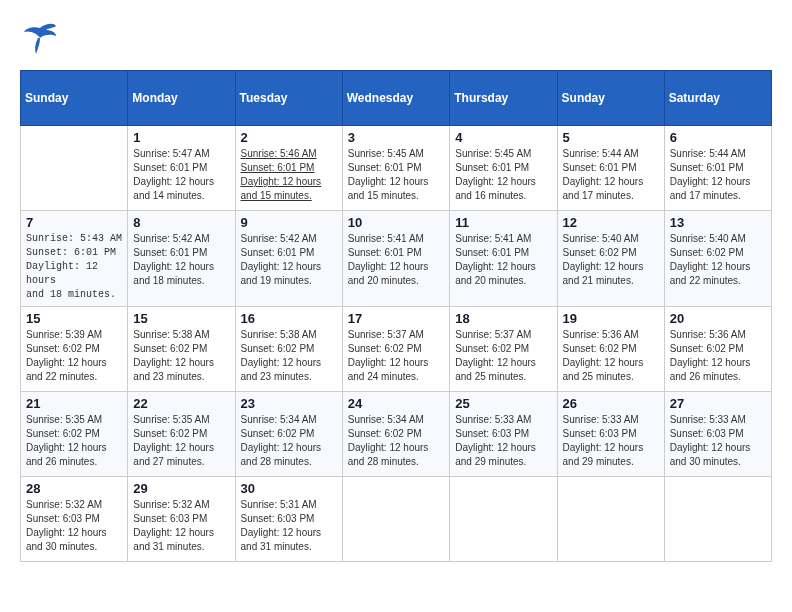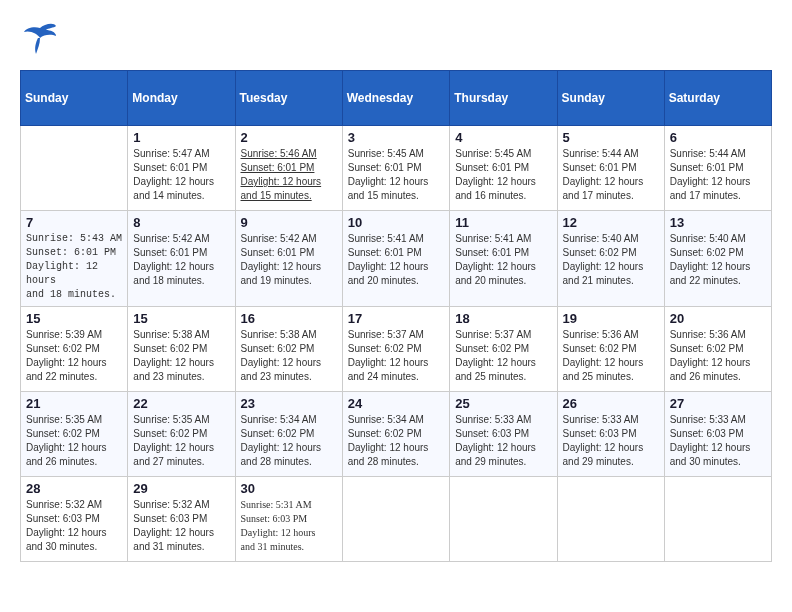--- a/index.html
+++ b/index.html
@@ -340,21 +340,21 @@
         </td>
         <td>
           <span class="day-number">29</span>
           <div class="day-info" style="white-space: pre-line;">Sunrise: 5:32 AM
 Sunset: 6:03 PM
 Daylight: 12 hours
 and 31 minutes.</div>
         </td>
         <td>
           <span class="day-number">30</span>
-          <div class="day-info" style="white-space: pre-line; font-family: Liberation Serif, serif;">Sunrise: 5:31 AM
+          <div class="day-info" style="white-space: pre-line;">Sunrise: 5:31 AM
 Sunset: 6:03 PM
 Daylight: 12 hours
 and 31 minutes.</div>
         </td>
         <td class="empty-cell"></td>
         <td class="empty-cell"></td>
         <td class="empty-cell"></td>
         <td class="empty-cell"></td>
       </tr>
     </tbody>

